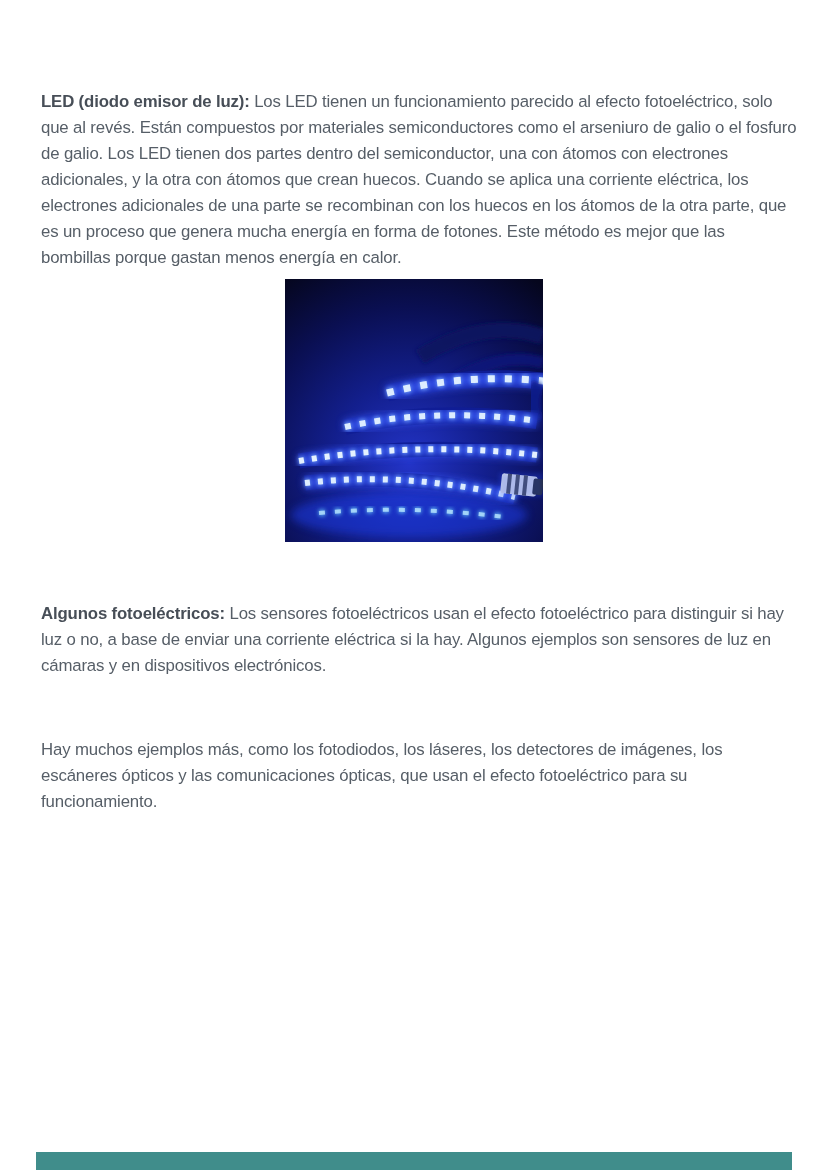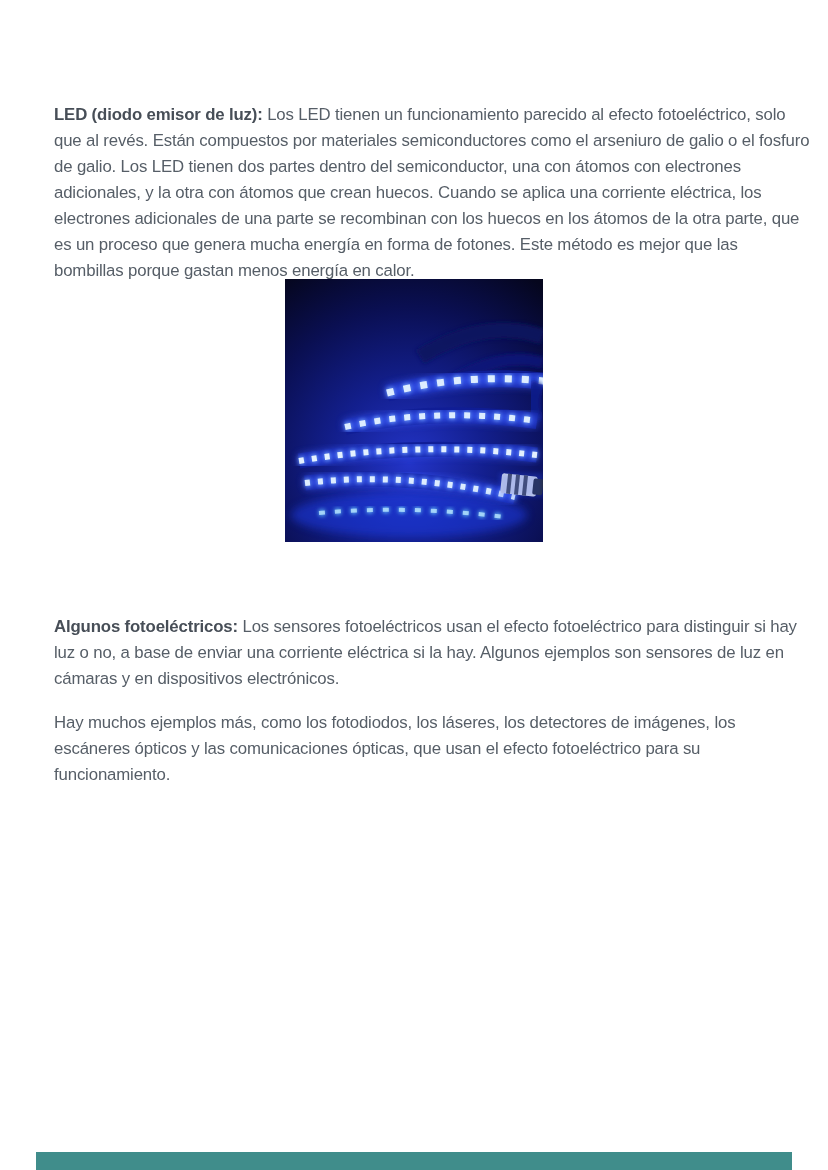--- a/index.html
+++ b/index.html
@@ -8,34 +8,34 @@
     width: 828px;
     height: 1170px;
     background: #ffffff;
     overflow: hidden;
     font-family: "Liberation Sans", sans-serif;
   }
   .para {
     position: absolute;
     left: 38px;
     width: 757px;
-    margin: 16px;
+    margin: 3px;
     font-size: 16.8px;
     line-height: 26px;
     letter-spacing: -0.15px;
     color: #565e67;
     text-align: left;
   }
   .para strong {
     font-weight: bold;
     color: #474e57;
   }
   .para-led      { top: 86px; }
   .para-sensors  { top: 598px; }
-  .para-examples { top: 694px; }
+  .para-examples { top: 734px; }
   .figure {
     position: absolute;
     left: 285px;
     top: 279px;
     width: 258px;
     height: 263px;
     line-height: 0;
   }
   .footer-bar {
     position: absolute;

